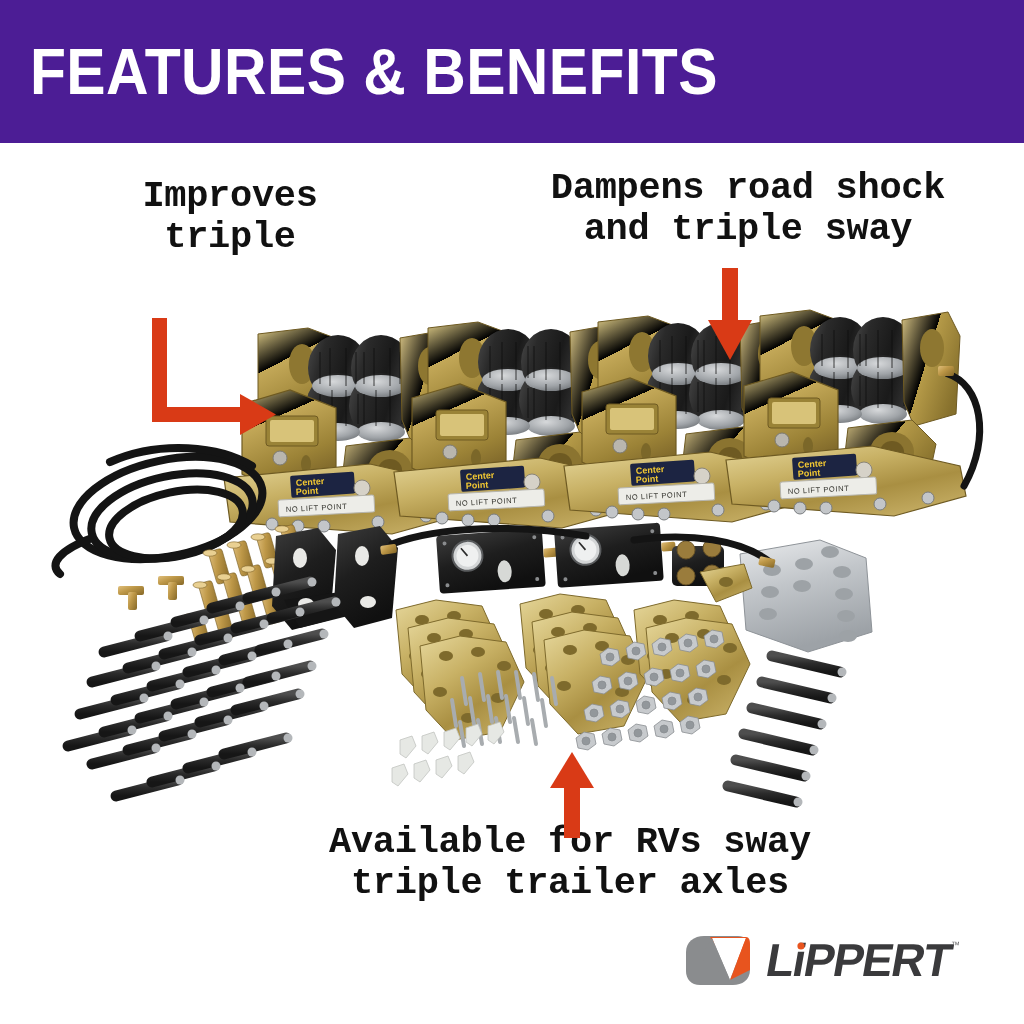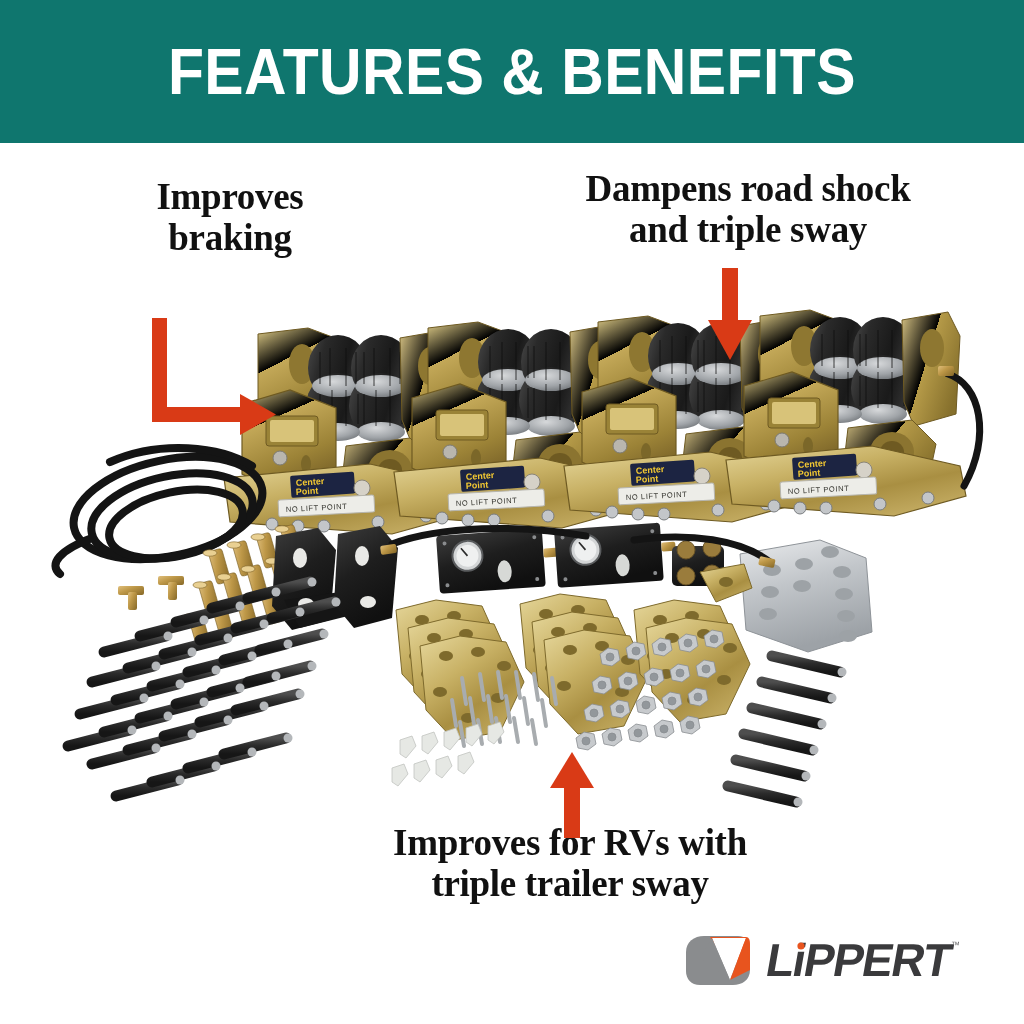--- a/index.html
+++ b/index.html
@@ -7,40 +7,40 @@
     width:1024px;height:1024px;
     background:#ffffff;
     font-family:"Liberation Sans", sans-serif;
     overflow:hidden;
   }
   #page{position:relative;width:1024px;height:1024px;background:#fff;overflow:hidden;}
 
   
   .header-bar{
     position:absolute;left:0;top:0;width:1024px;height:143px;
-    background:#0f766e;
-    display:flex;align-items:center;justify-content:center;
+    background:#4c1d95;
+    display:flex;align-items:center;justify-content:flex-start;
   }
   .header-title{
     color:#ffffff;
     font-family:"Liberation Sans Narrow","Liberation Sans",sans-serif;
     font-weight:bold;
     font-size:64px;
     letter-spacing:0.5px;
     transform:scaleX(0.92);
     line-height:1;
     text-align:center;
     white-space:nowrap;
   }
 
   
   .callout{
     position:absolute;
     color:#111111;
-    font-family:Liberation Serif, serif;
+    font-family:Liberation Mono, monospace;
     font-weight:bold;
     font-size:37px;
     line-height:1.12;
     text-align:center;
     letter-spacing:-0.3px;
   }
   .callout .ln{display:block;white-space:nowrap;}
   #callout-braking{left:60px;top:176px;width:340px;}
   #callout-shock{left:508px;top:168px;width:480px;}
   #callout-axles{left:320px;top:822px;width:500px;}
@@ -868,21 +868,21 @@
       </g>
       <g>
         <rect x="380" y="246" width="16" height="9" rx="2" fill="url(#brassg)" transform="rotate(-8 380 246)"></rect>
         <rect x="760" y="256" width="16" height="9" rx="2" fill="url(#brassg)" transform="rotate(12 760 256)"></rect>
       </g>
     </svg>
   </div>
 
   <div class="callout" id="callout-braking">
     <span class="ln">Improves</span>
-    <span class="ln">braking</span>
+    <span class="ln">triple</span>
   </div>
   <div class="arrow" id="arrow-braking">
     <svg viewBox="0 0 130 122" xmlns="http://www.w3.org/2000/svg">
       <path d="M4,0 L19,0 L19,104 L4,104 Z" fill="#D93A16"></path>
       <path d="M4,89 L98,89 L98,104 L4,104 Z" fill="#D93A16"></path>
       <path d="M92,76 L128,96.5 L92,117 Z" fill="#D93A16"></path>
     </svg>
   </div>
 
   <div class="callout" id="callout-shock">
@@ -890,22 +890,22 @@
     <span class="ln">and triple sway</span>
   </div>
   <div class="arrow" id="arrow-shock">
     <svg viewBox="0 0 48 92" xmlns="http://www.w3.org/2000/svg">
       <path d="M16,0 L32,0 L32,62 L16,62 Z" fill="#D93A16"></path>
       <path d="M2,52 L46,52 L24,92 Z" fill="#D93A16"></path>
     </svg>
   </div>
 
   <div class="callout" id="callout-axles">
-    <span class="ln">Improves for RVs with</span>
-    <span class="ln">triple trailer sway</span>
+    <span class="ln">Available for RVs sway</span>
+    <span class="ln">triple trailer axles</span>
   </div>
   <div class="arrow" id="arrow-axles">
     <svg viewBox="0 0 48 86" xmlns="http://www.w3.org/2000/svg">
       <path d="M16,28 L32,28 L32,86 L16,86 Z" fill="#D93A16"></path>
       <path d="M2,36 L24,0 L46,36 Z" fill="#D93A16"></path>
     </svg>
   </div>
 
   <div id="lippert-logo">
     <svg viewBox="0 0 285 60" xmlns="http://www.w3.org/2000/svg">

